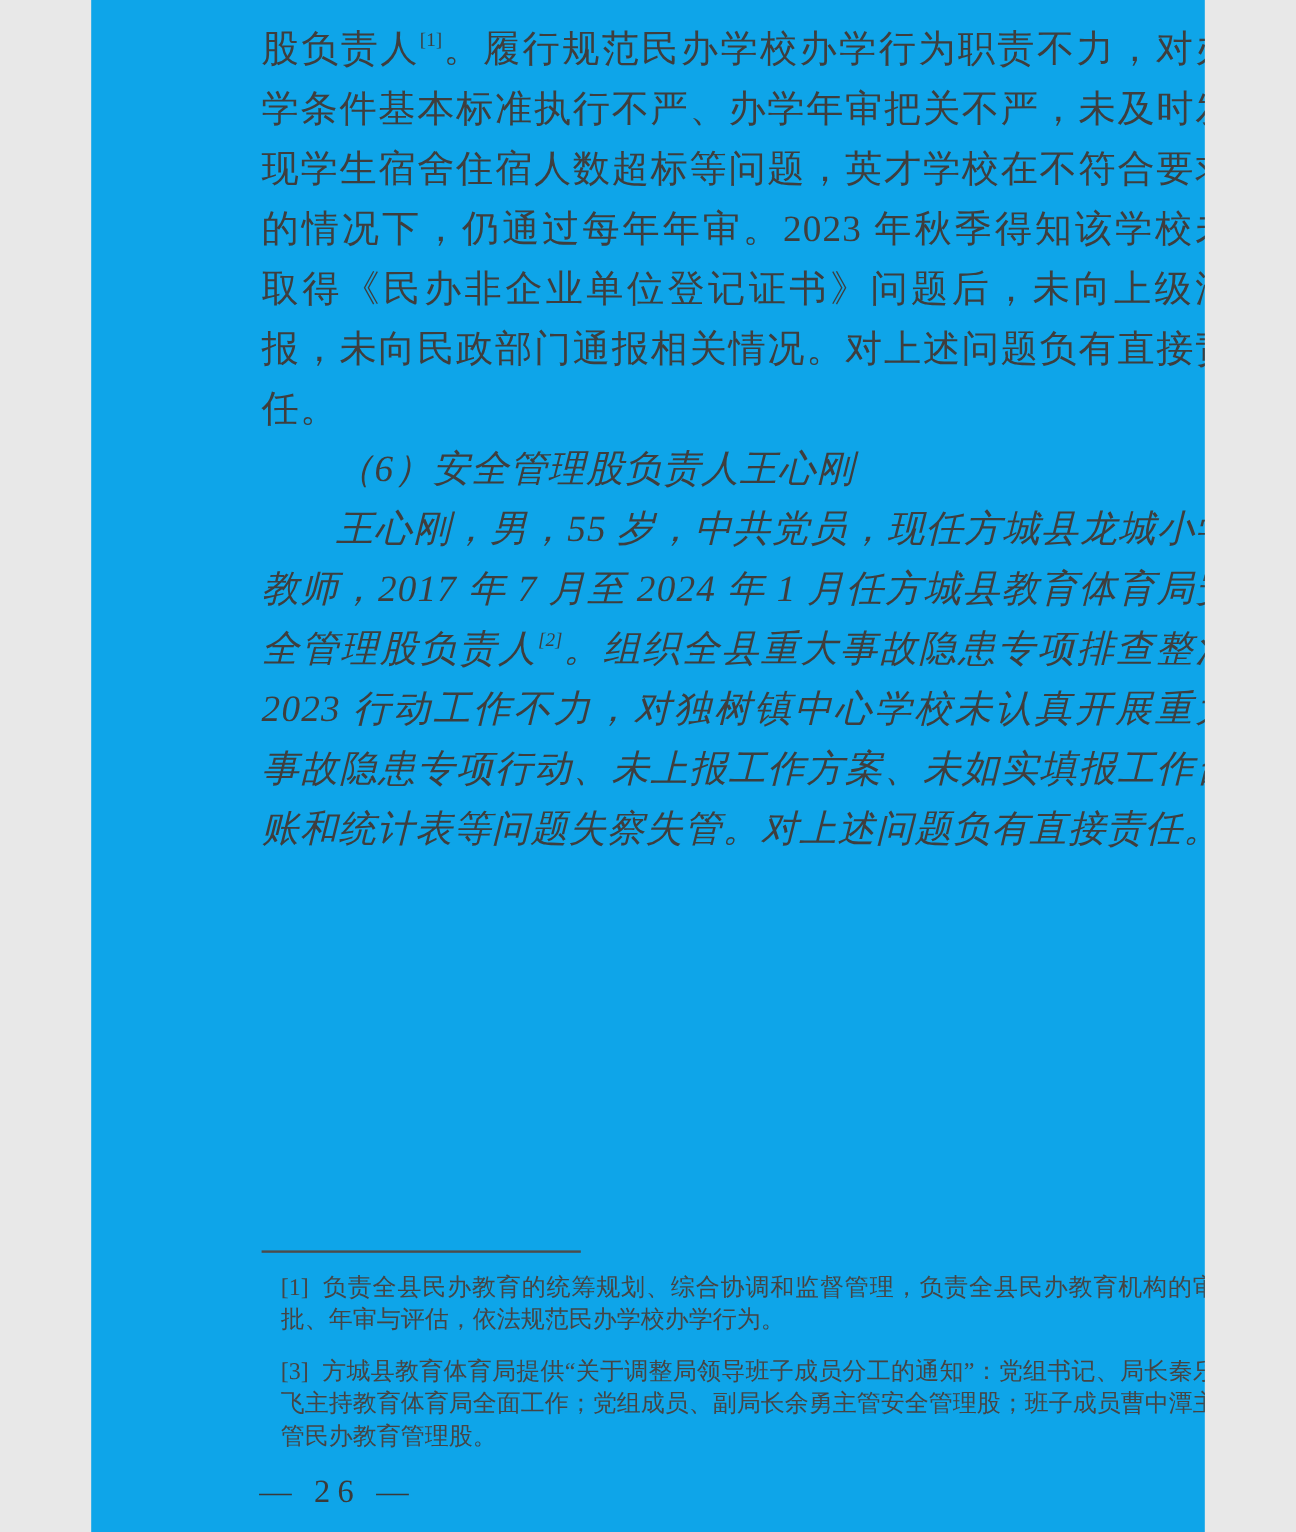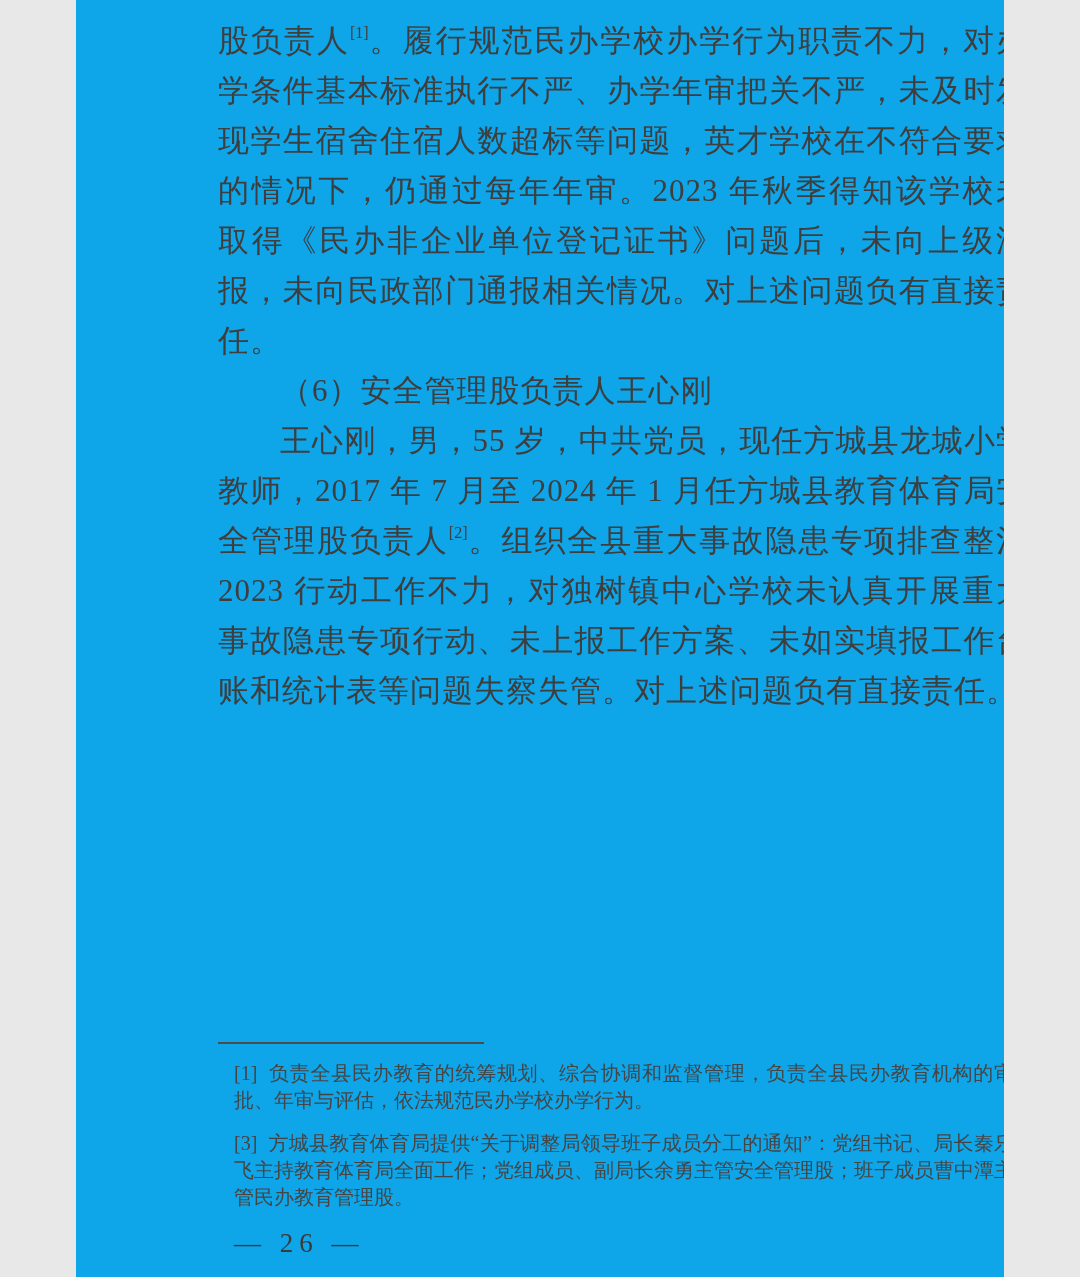--- a/index.html
+++ b/index.html
@@ -26,20 +26,21 @@
   .body-p {
     margin: 0;
     font-size: 31px;
     line-height: 50px;
     text-align: justify;
     text-justify: inter-character;
     letter-spacing: 1px;
   }
   .indent {
     text-indent: 2em;
+    font-style: italic;
   }
   .body-p sup {
     font-size: 16px;
     line-height: 0;
     vertical-align: 13px;
     letter-spacing: 0;
   }
   .footnotes {
     position: absolute;
     left: 142px;
@@ -58,21 +59,21 @@
     line-height: 27px;
     text-align: justify;
     text-justify: inter-character;
     color: #454545;
   }
   .fn-marker {
     margin-right: 0.55em;
   }
   .page-number {
     position: absolute;
-    left: 158px;
+    left: 140px;
     top: 1228px;
     font-size: 27px;
     letter-spacing: 6px;
     color: #3a3a3a;
   }
 </style>
 </head>
 <body>
 
 <div class="page">

